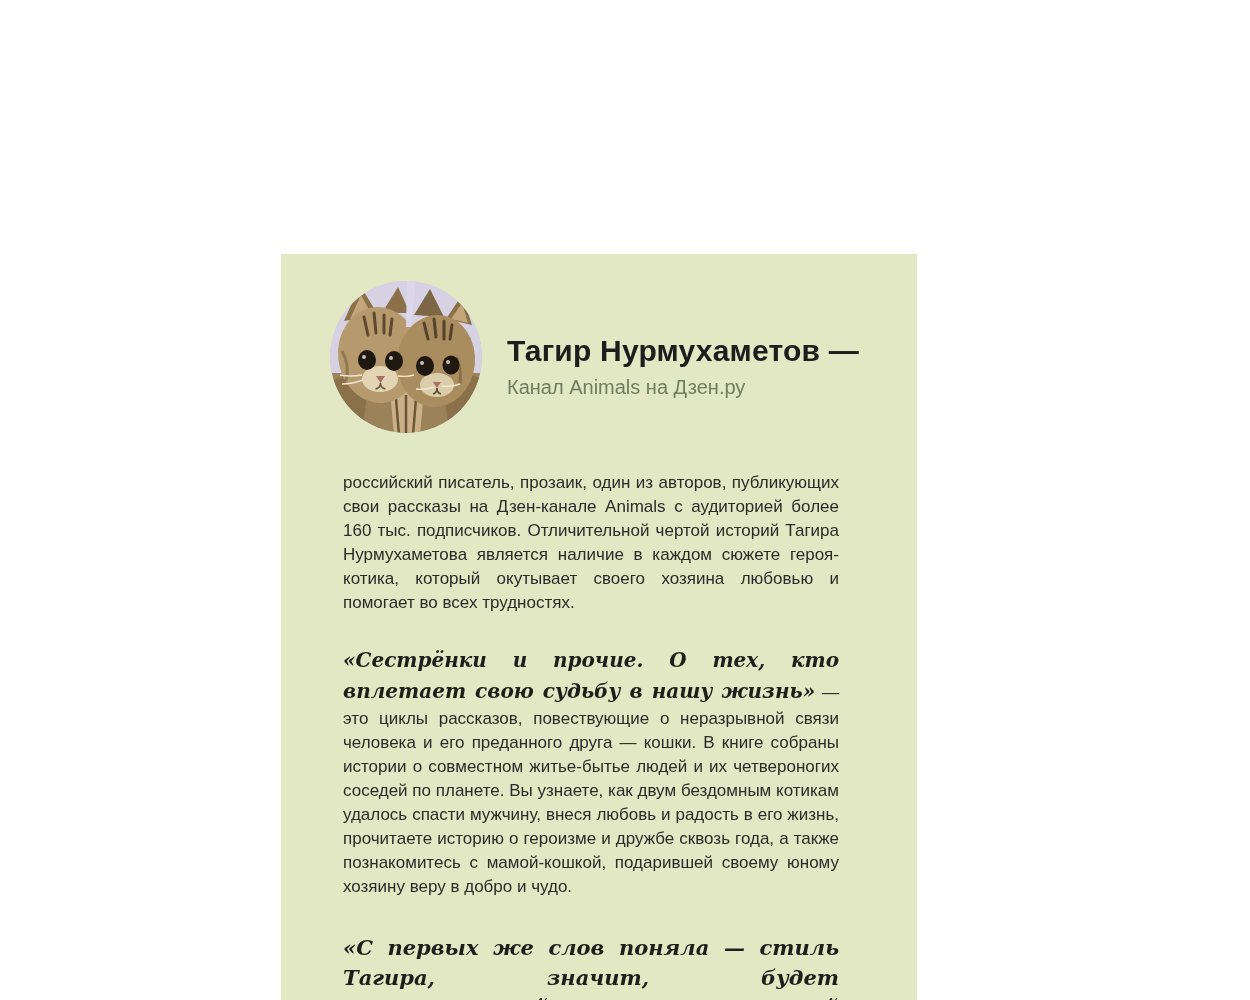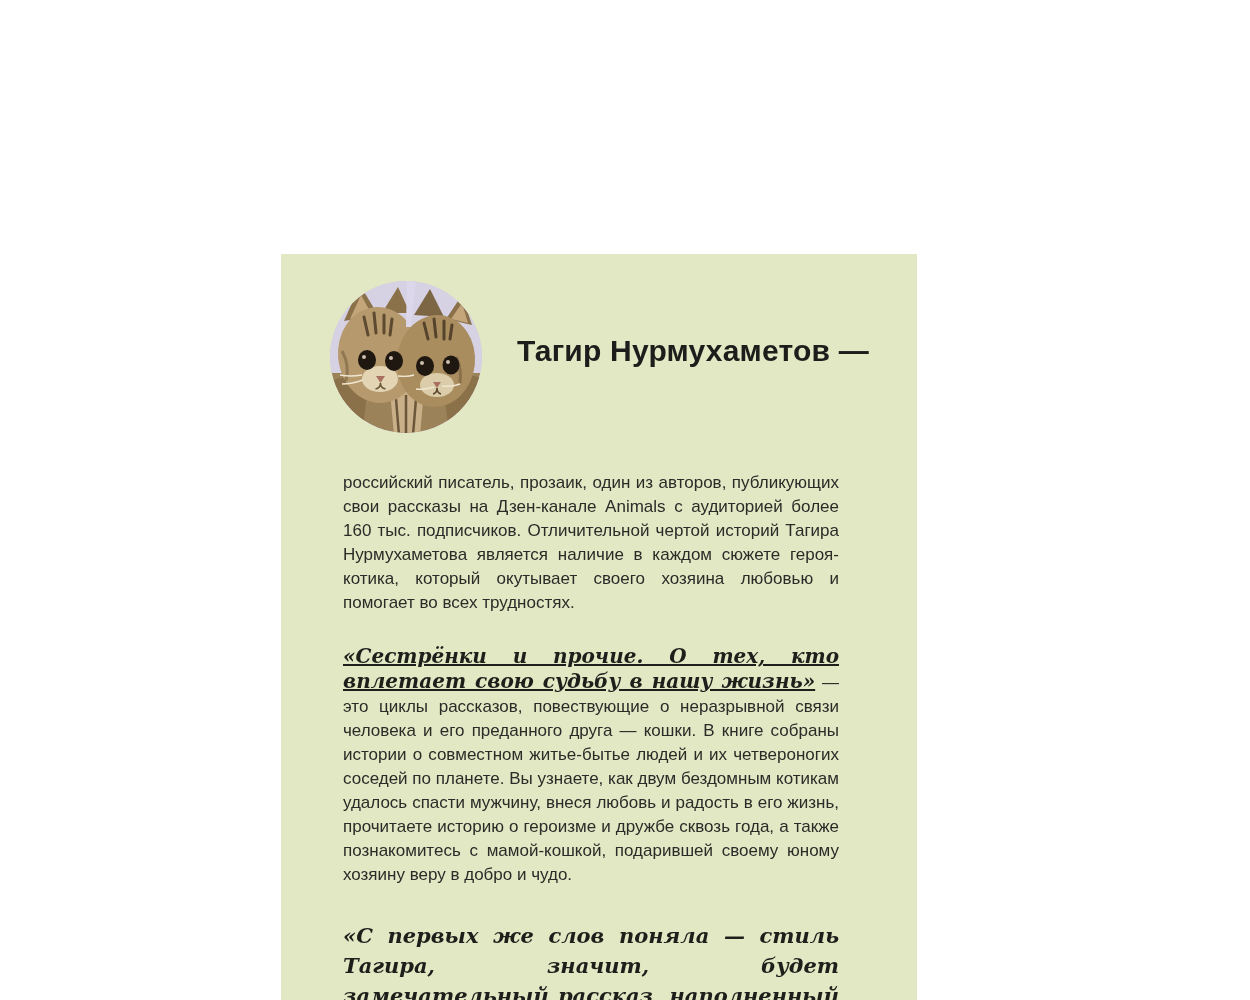--- a/index.html
+++ b/index.html
@@ -32,21 +32,21 @@
   .avatar {
     width: 152px;
     height: 152px;
     border-radius: 50%;
     overflow: hidden;
     flex: 0 0 auto;
     background: #cfc9dd;
   }
   .avatar svg { display: block; }
   .header-text {
-    margin-left: 35px;
+    margin-left: 25px;
     padding-top: 53px;
   }
   .title {
     font-size: 30px;
     font-weight: bold;
     letter-spacing: 0.2px;
     color: #1d1d1b;
     line-height: 34px;
     white-space: nowrap;
   }
@@ -78,23 +78,22 @@
     font-weight: 600;
     font-size: 21px;
     line-height: 30px;
     color: #1e1e1b;
   }
   .handwritten {
     font-family: "DejaVu Serif", serif;
     font-style: italic;
     font-weight: 600;
     font-size: 20px;
-    line-height: 22px;
+    line-height: 31px;
     color: #1e1e1b;
-    text-decoration: underline;
   }
 </style>
 </head>
 <body>
 
 <div class="card">
 
   <div class="header">
 
     <div class="avatar">
@@ -152,20 +151,21 @@
 
           <path d="M32 94 q-12 2 -22 0 M33 99 q-11 4 -21 4 M68 95 q10 1 16 -1 M104 106 q-10 3 -18 2 M112 105 q10 1 18 -2" stroke="#efe7d2" stroke-width="1.4" fill="none"></path>
 
           <path d="M77 -2 L86 -2 L81 46 L76 46 Z" fill="#dcd7ea"></path>
         </g>
       </svg>
     </div>
 
     <div class="header-text">
       <div class="title">Тагир Нурмухаметов —</div>
+      <div class="subtitle">Канал Animals на Дзен.ру</div>
     </div>
   </div>
 
   <div class="content">
     <p class="para-intro">российский писатель, прозаик, один из авторов, публикующих свои рассказы на Дзен-канале Animals с аудиторией более 160 тыс. подписчиков. Отличительной чертой историй Тагира Нурмухаметова является наличие в каждом сюжете героя-котика, который окутывает своего хозяина любовью и помогает во всех трудностях.</p>
 
     <p class="para-book"><span class="handwritten">«Сестрёнки и прочие. О тех, кто вплетает свою судьбу в нашу жизнь»</span> <span>— это циклы рассказов, повествующие о неразрывной связи человека и его преданного друга — кошки. В книге собраны истории о совместном житье-бытье людей и их четвероногих соседей по планете. Вы узнаете, как двум бездомным котикам удалось спасти мужчину, внеся любовь и радость в его жизнь, прочитаете историю о героизме и дружбе сквозь года, а также познакомитесь с мамой-кошкой, подарившей своему юному хозяину веру в добро и чудо.</span></p>
 
     <p class="para-review">«С первых же слов поняла — стиль Тагира, значит, будет замечательный рассказ, наполненный радостью и грустью, будет немножко слёз ближе к финалу и улыбка до ушей, потому что история закончится благополучно. Будет немножко чуда в этой истории, совсем чуть-чуть, чтобы верилось, что такое может</p>
   </div>

